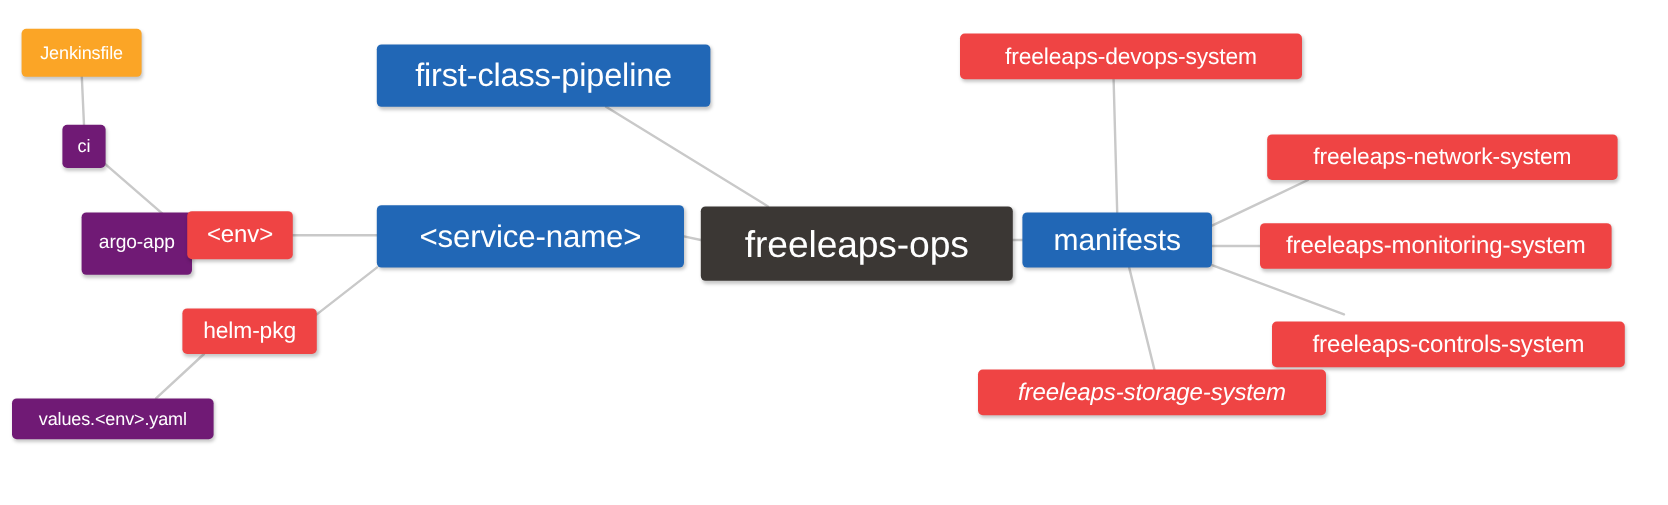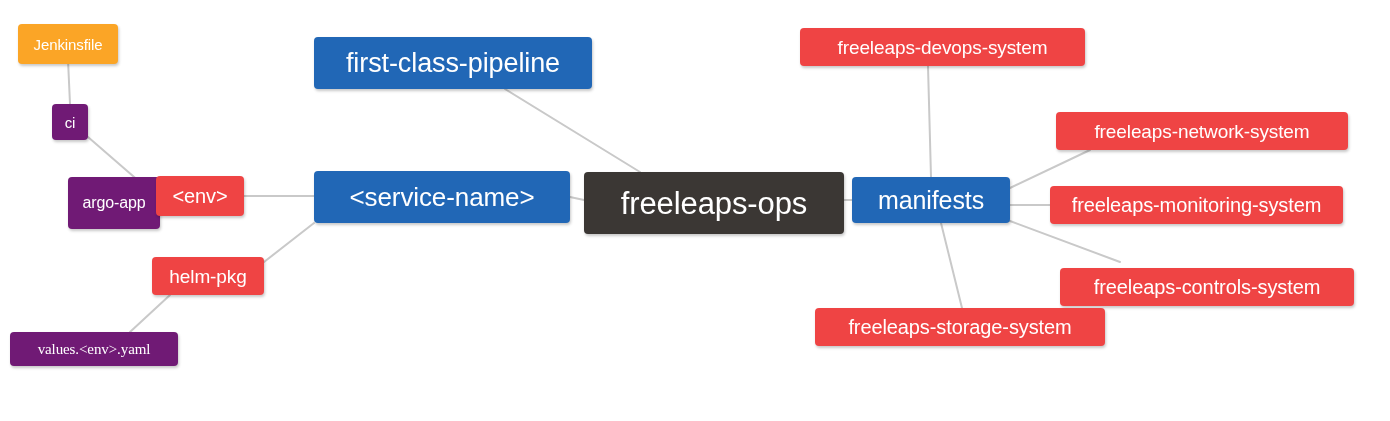--- a/index.html
+++ b/index.html
@@ -75,21 +75,21 @@
       </div>
       <div class="node n-red" style="left: 32px; top: 177px; width: 92px; height: 52px; font-size: 16px; margin-left: 36px;">
         <span>argo-app</span>
       </div>
       <div class="node n-green" style="left: 156px; top: 176px; width: 88px; height: 40px; font-size: 20px;">
         <span>&lt;env&gt;</span>
       </div>
       <div class="node n-green" style="left: 152px; top: 257px; width: 112px; height: 38px; font-size: 19px;">
         <span>helm-pkg</span>
       </div>
-      <div class="node n-red" style="left: 10px; top: 332px; width: 168px; height: 34px; font-size: 15px; font-family: Liberation Serif, serif;">
+      <div class="node n-red" style="left: 10px; top: 332px; width: 168px; height: 34px; font-size: 15px;">
         <span>values.&lt;env&gt;.yaml</span>
       </div>
       <div class="node n-blue" style="left: 314px; top: 37px; width: 278px; height: 52px; font-size: 27px;">
         <span>first-class-pipeline</span>
       </div>
       <div class="node n-blue" style="left: 314px; top: 171px; width: 256px; height: 52px; font-size: 26px;">
         <span>&lt;service-name&gt;</span>
       </div>
       <div class="node n-root" style="left: 584px; top: 172px; width: 260px; height: 62px; font-size: 31px;">
         <span>freeleaps-ops</span>
@@ -102,17 +102,17 @@
       </div>
       <div class="node n-green" style="left: 1056px; top: 112px; width: 292px; height: 38px; font-size: 19px;">
         <span>freeleaps-network-system</span>
       </div>
       <div class="node n-green" style="left: 1050px; top: 186px; width: 293px; height: 38px; font-size: 20px;">
         <span>freeleaps-monitoring-system</span>
       </div>
       <div class="node n-green" style="left: 1060px; top: 256px; width: 294px; height: 38px; font-size: 20px; margin-top: 12px;">
         <span>freeleaps-controls-system</span>
       </div>
-      <div class="node n-green" style="left: 815px; top: 308px; width: 290px; height: 38px; font-size: 20px;">
+      <div class="node n-green" style="left: 815px; top: 308px; width: 290px; height: 38px; font-size: 20px; font-style: italic;">
         <span>freeleaps-storage-system</span>
       </div>
     </div>
 </div>
 
 </body></html>

